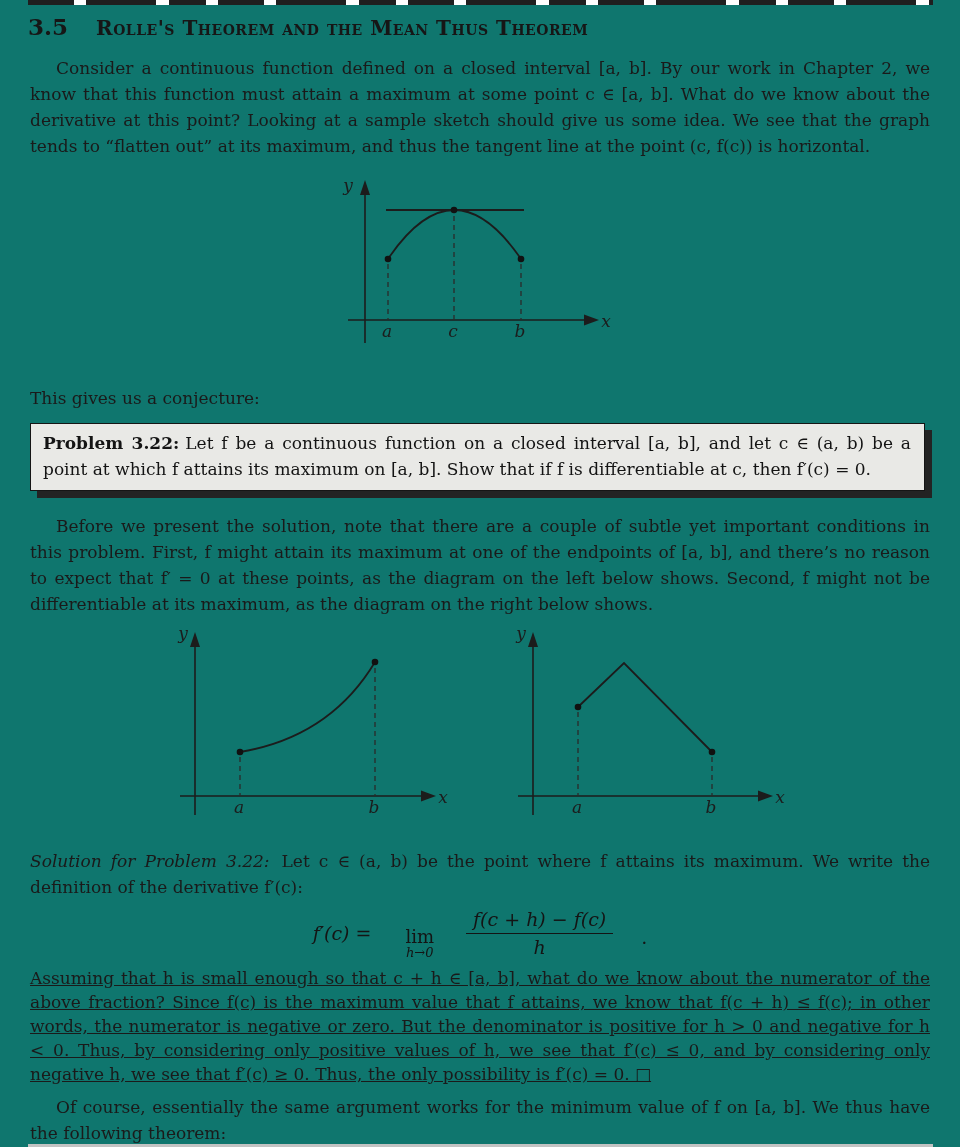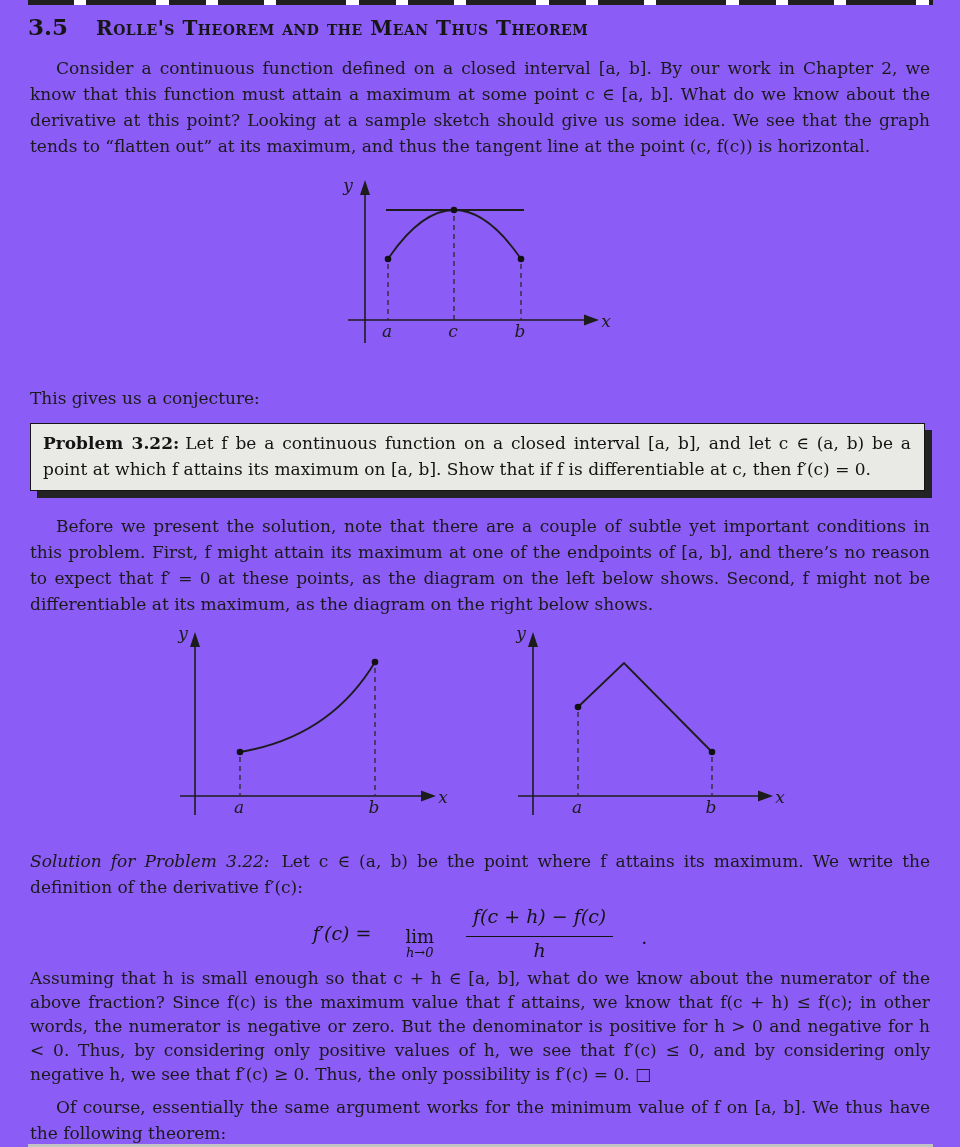--- a/index.html
+++ b/index.html
@@ -1,18 +1,18 @@
 <!DOCTYPE html>
 <html><head>
 <meta charset="utf-8">
 <style>
   html,body { margin:0; padding:0; background:#ffffff; }
   .page {
     position:relative; width:960px; height:1147px; margin:0 auto;
-    background:#8b5cf6; overflow:hidden;
+    background:#0f766e; overflow:hidden;
     font-family:"DejaVu Serif", serif; color:#161616;
   }
   .top-remnant {
     position:absolute; top:0; left:28px; width:905px; height:5px;
     background:repeating-linear-gradient(90deg,
       #1f1f1f 0 46px, #fefefe 46px 58px,
       #1f1f1f 58px 128px, #fefefe 128px 141px,
       #1f1f1f 141px 178px, #fefefe 178px 190px);
   }
   .heading {
@@ -27,21 +27,21 @@
   .body {
     font-size:17px; line-height:26px; text-align:justify;
     margin:0 30px; color:#1a1a1a;
   }
   .indent { text-indent:26px; }
   .tight { line-height:24px; }
   .mt-intro { margin-top:12px; }
   .mt-conj  { margin-top:14px; }
   .mt-before{ margin-top:22px; }
   .mt-sol   { margin-top:28px; }
-  .mt-after { margin-top:4px; }
+  .mt-after { margin-top:4px;text-decoration:underline; }
   .mt-close { margin-top:8px; }
 
   .fig-center { margin:16px 0 0 340px; width:290px; height:192px; }
   .fig-row { display:flex; margin:8px 0 0 175px; gap:45px; height:195px; }
   .fig-row svg { flex:0 0 auto; }
   svg text {
     font-family:"DejaVu Serif", serif; font-style:italic; font-size:17px;
     fill:#1c1c1c;
   }
 
@@ -62,21 +62,21 @@
     margin:4px 0 0 0; height:58px; font-size:19px; color:#141414;gap:24px;
   }
   .math { font-style:italic; }
   .limwrap {
     display:inline-flex; flex-direction:column; align-items:center;
     margin:0 8px 0 10px; transform:translateY(10px);
   }
   .limword { font-style:normal; font-size:18px; line-height:18px; }
   .limsub  { font-size:13px; line-height:13px; }
   .frac { display:inline-flex; flex-direction:column; text-align:center; }
-  .frac .num { border-bottom:1.7px solid #141414; padding:0 7px 9px 7px; }
+  .frac .num { border-bottom:1.7px solid #141414; padding:0 7px 3px 7px; }
   .frac .den { padding-top:2px; }
   .eq-period { margin-left:4px; transform:translateY(4px); }
 
   .bottom-edge {
     position:absolute; bottom:0; left:28px; width:905px; height:3px;
     background:#c3c3c3;
   }
 </style>
 </head>
 <body>

